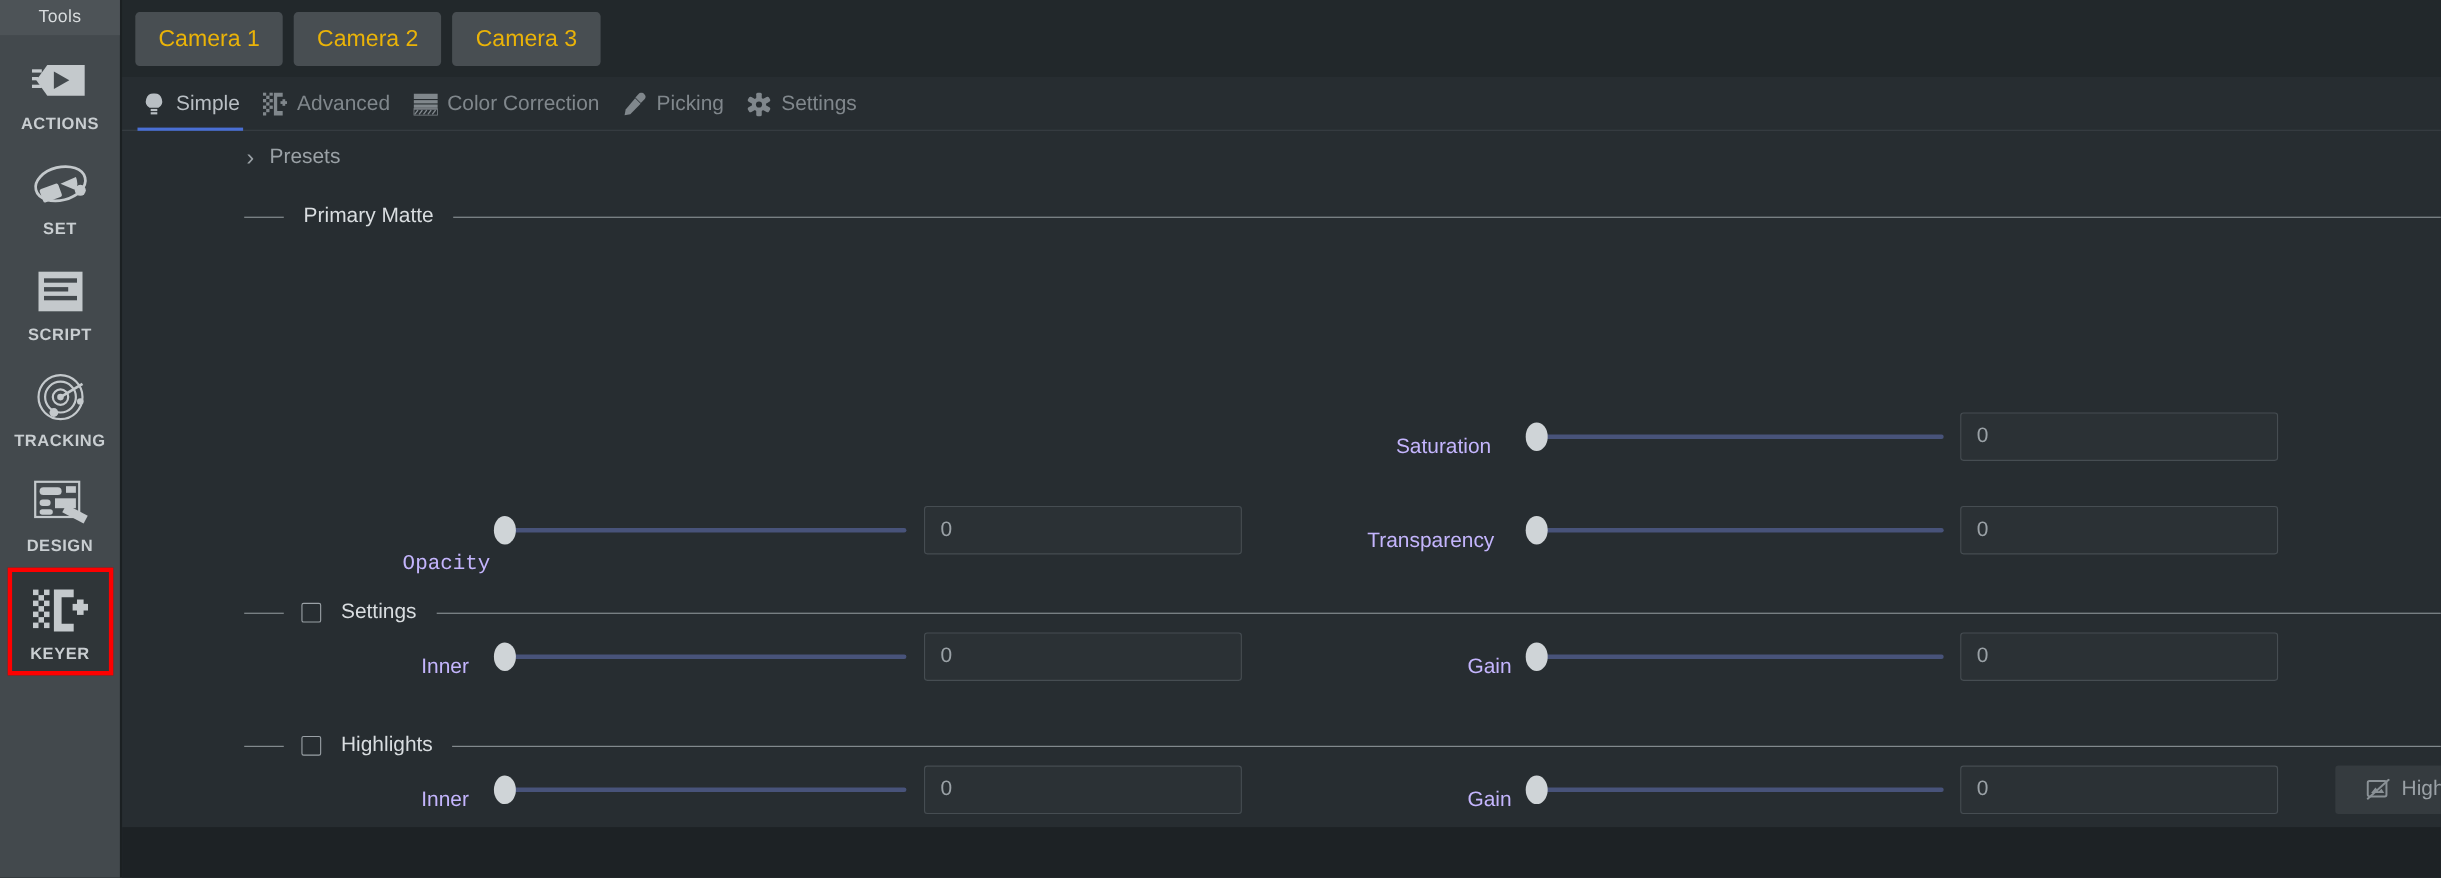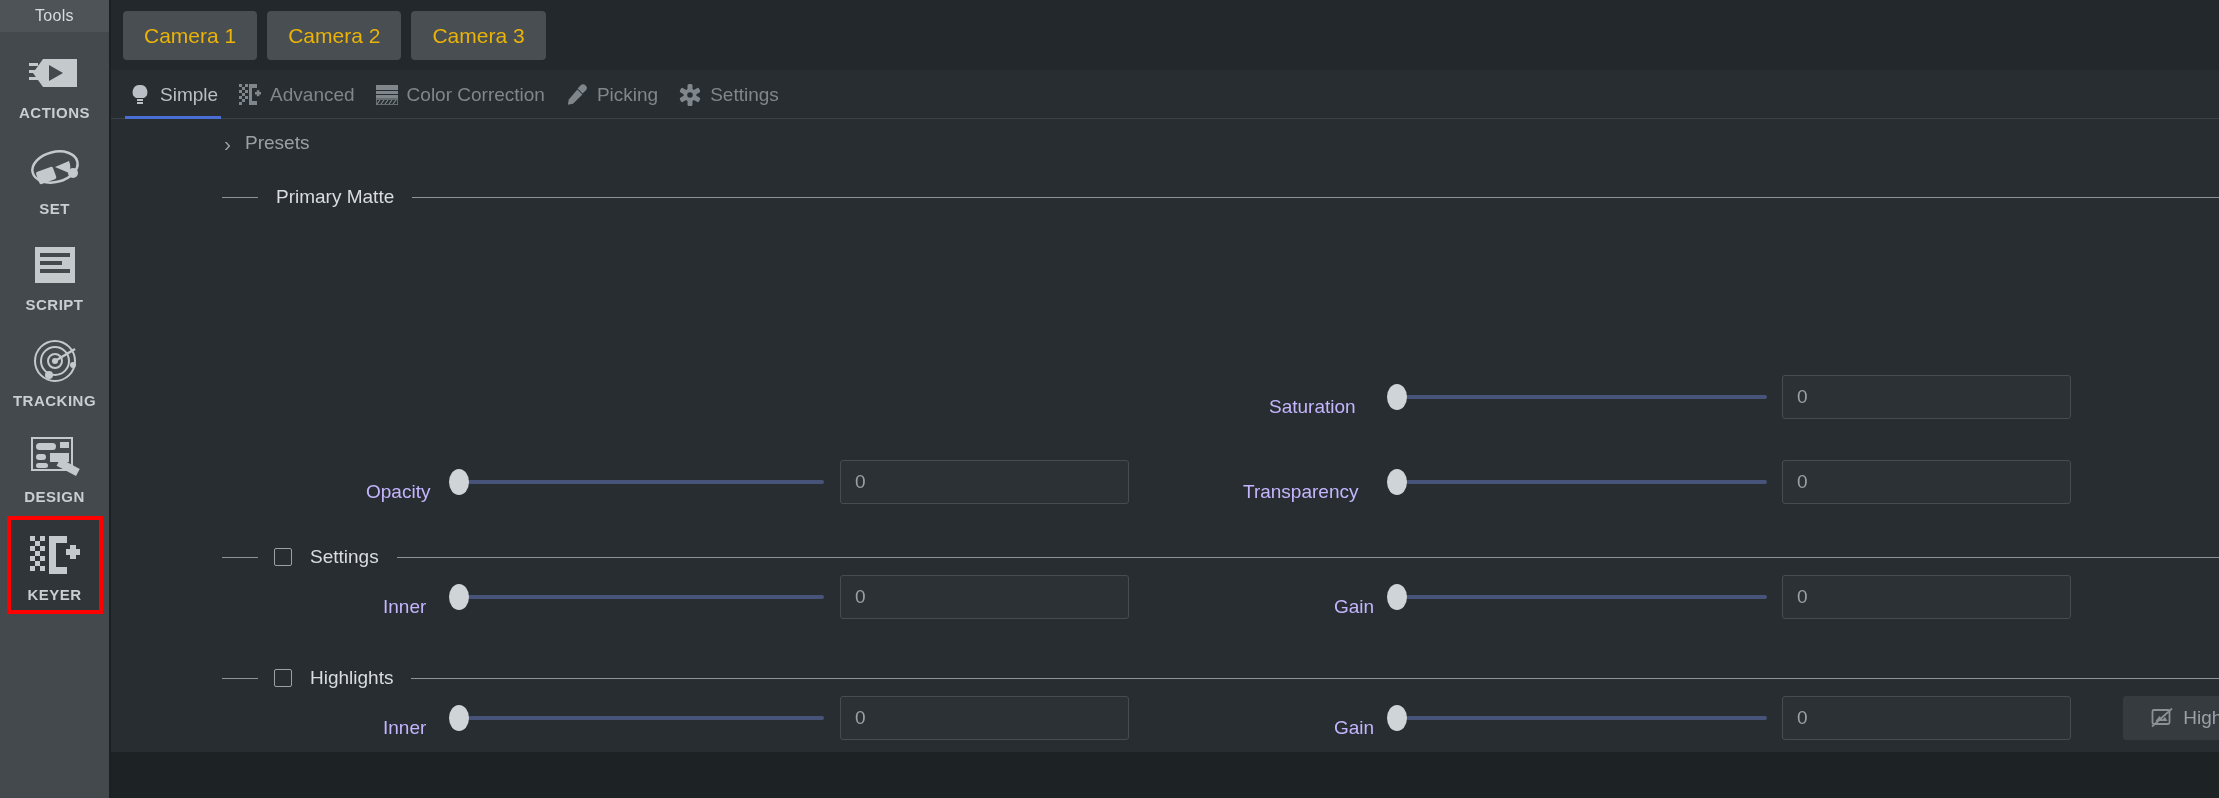--- a/index.html
+++ b/index.html
@@ -341,21 +341,21 @@
 
       <div class="ctl abs" style="left:1158px; top:277px;">
         <span class="lbl">Saturation</span>
       </div>
       <div class="slider abs" style="left:1286px; top:264px; width:370px;">
         <div class="track"></div>
         <div class="knob"></div>
       </div>
       <div class="numbox abs" style="left:1671px; top:256px; width:289px;">0</div>
 
-      <div class="ctl abs" style="left:255px; top:362px;">
+      <div class="ctl abs" style="left:255px; top:382px;font-family:Liberation Mono, monospace;">
         <span class="lbl">Opacity</span>
       </div>
       <div class="slider abs" style="left:348px; top:349px; width:365px;">
         <div class="track"></div>
         <div class="knob"></div>
       </div>
       <div class="numbox abs" style="left:729px; top:341px; width:289px;">0</div>
 
       <div class="ctl abs" style="left:1132px; top:362px;">
         <span class="lbl">Transparency</span>

